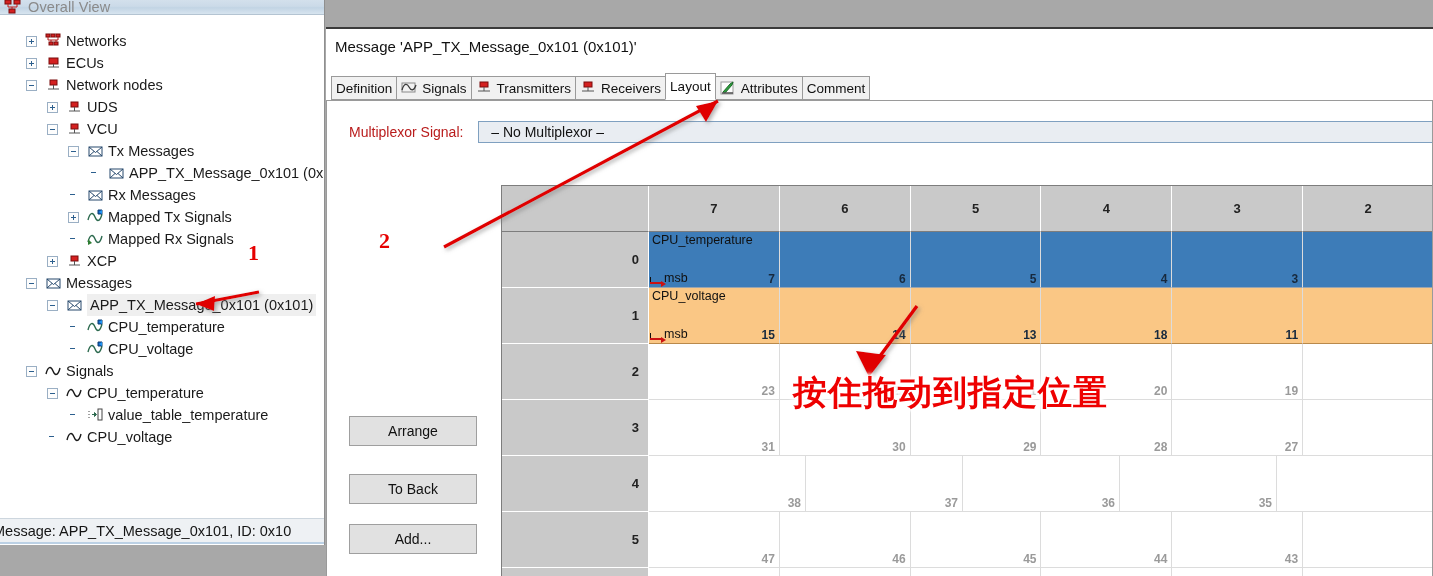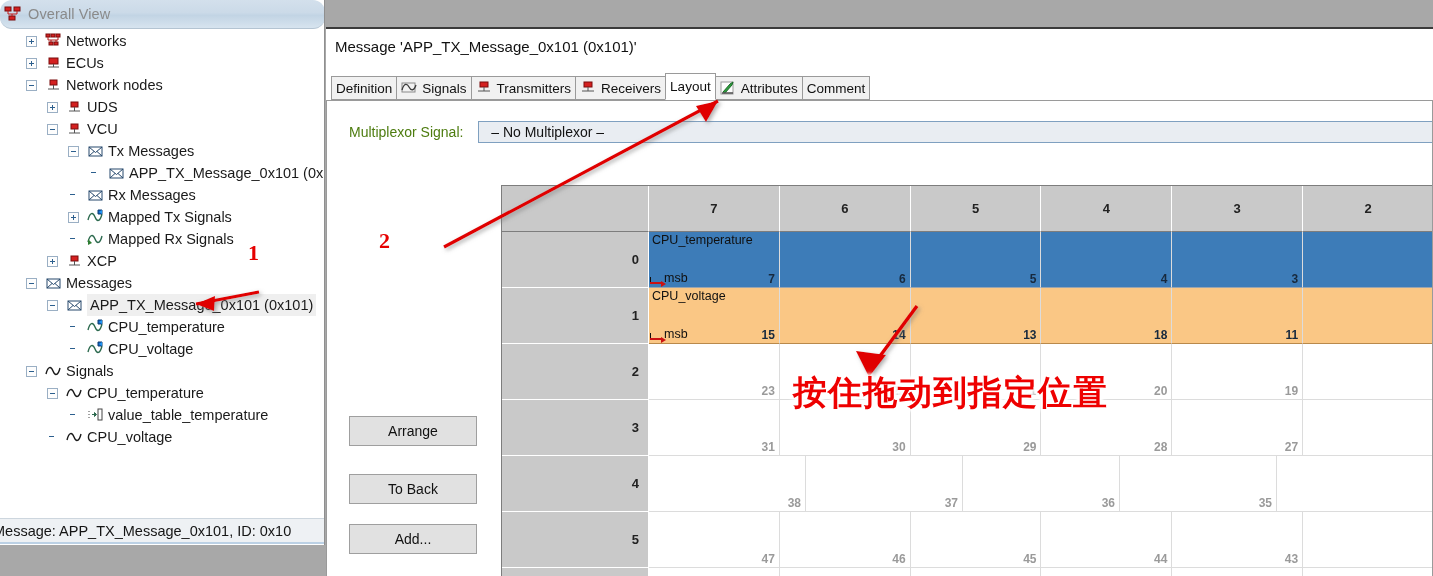--- a/index.html
+++ b/index.html
@@ -20,24 +20,24 @@
   
   #left-panel {
     position: absolute; left: 0; top: 0;
     width: 325px; height: 545px;
     background: #ffffff;
     border-right: 1px solid #8f8f8f;
     overflow: hidden;
   }
   #left-titlebar {
     position: absolute; left: 0; top: 0;
-    width: 325px; height: 29px;
+    width: 325px; height: 15px;
     background: linear-gradient(to bottom,#d3e0ec 0%,#cbdae8 45%,#c2d4e4 55%,#d7e4ef 100%);
     border-bottom: 1px solid #b4c4d2;
-    display: flex; align-items: center; border-radius: 12px;
+    display: flex; align-items: center;
   }
   #left-titlebar .tb-icon { margin: 0 6px 0 4px; width: 18px; height: 18px; position: relative; }
   #left-titlebar .tb-label {
     font-size: 14.5px; color: #8a8a8a; letter-spacing: .1px;
   }
   #tree {
     position: absolute; left: 0; top: 30px;
     width: 325px; height: 487px;
     background: #fff; overflow: hidden;
     font-size: 14.5px; color: #1a1a1a;
@@ -115,21 +115,21 @@
     position: absolute; left: 0; top: 72px; width: 1107px; height: 477px;
     background: #fff;
     border-left: 1px solid #9a9a9a;
     border-right: 1px solid #9a9a9a;
     overflow: hidden;
   }
   #mux-row {
     position: absolute; left: 0; top: 18px; width: 1107px; height: 26px;
     display: flex; align-items: center;
   }
-  #mux-label { margin-left: 22px; font-size: 14px; color: #4d7c0f; width: 150px; }
+  #mux-label { margin-left: 22px; font-size: 14px; color: #b91c1c; width: 150px; }
   #mux-field {
     margin-left: 0; width: 1107px; height: 22px;
     background: #e9edf2; border: 1px solid #7fa0c0;
     display: flex; align-items: center;
     font-size: 14px; color: #111; padding-left: 12px;
   }
 
   
   #btncol { position: absolute; left: 22px; top: 315px; width: 150px; }
   .sidebtn {

